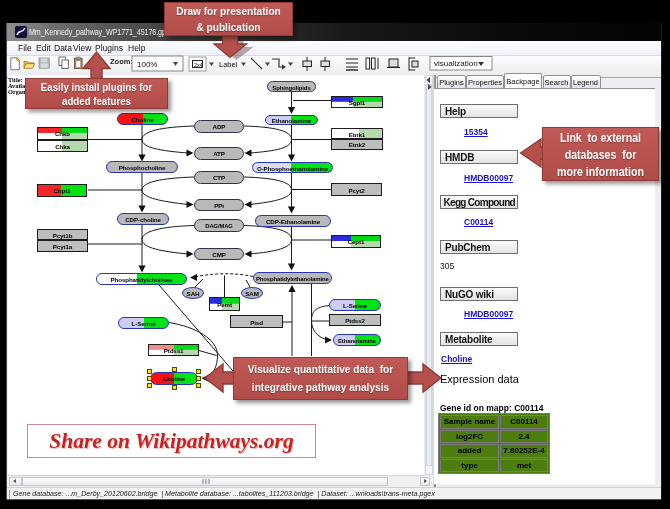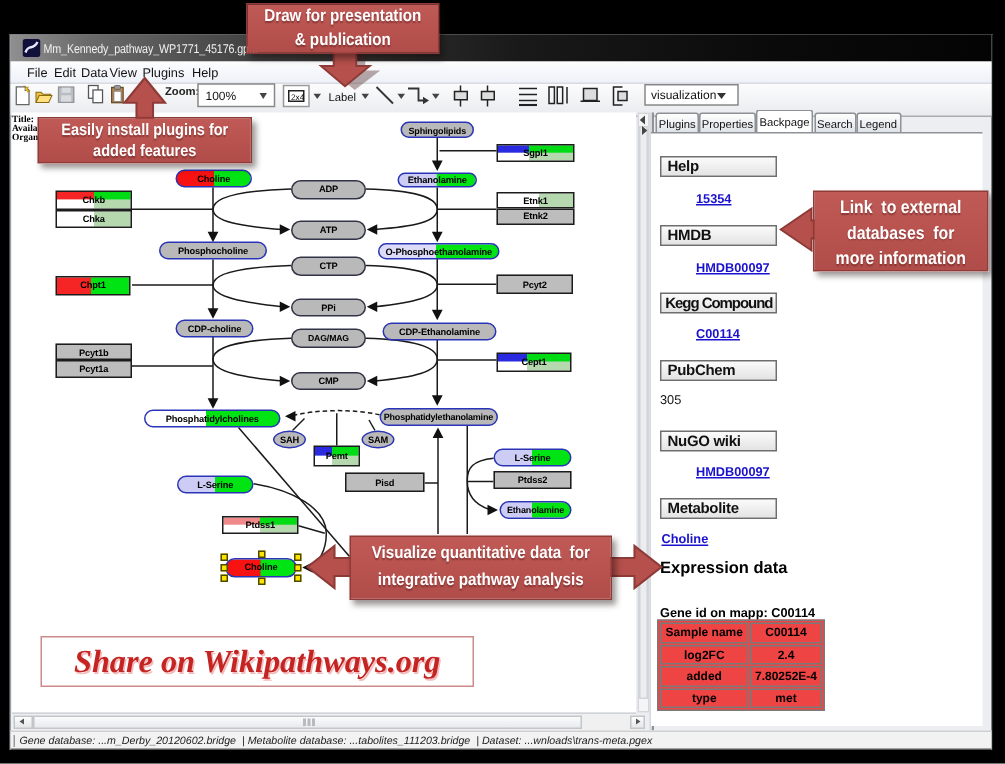--- a/index.html
+++ b/index.html
@@ -170,24 +170,24 @@
 <div class="abs hdr" style="top:150px;">HMDB</div>
 <div class="abs lnk" style="top:173px;">HMDB00097</div>
 <div class="abs hdr" style="top:195px;letter-spacing:-0.7px;padding-left:2.5px;">Kegg Compound</div>
 <div class="abs lnk" style="top:216.5px;">C00114</div>
 <div class="abs hdr" style="top:240px;">PubChem</div>
 <div class="abs" style="left:440px;top:261px;font-size:8.5px;color:#111;">305</div>
 <div class="abs hdr" style="top:287px;">NuGO wiki</div>
 <div class="abs lnk" style="top:308.5px;">HMDB00097</div>
 <div class="abs hdr" style="top:332px;">Metabolite</div>
 <div class="abs lnk" style="left:441px;top:353.5px;">Choline</div>
-<div class="abs" style="left:440px;top:373px;font-size:11px;font-weight:bold;color:#000;">Expression data</div>
+<div class="abs" style="left:440px;top:373px;font-size:11px;font-weight:normal;color:#000;">Expression data</div>
 <div class="abs" style="left:440px;top:402.5px;font-size:8.5px;font-weight:bold;color:#000;">Gene id on mapp: C00114</div>
 <div class="abs" style="left:438px;top:413px;">
-  <table style="border-collapse:separate;border-spacing:1.5px;border:1px solid #7a7a7a;background:#ef4444;">
+  <table style="border-collapse:separate;border-spacing:1.5px;border:1px solid #7a7a7a;background:#4d7c0f;">
     <tbody>
     <tr>
           <td style="border:1px solid #7a7a7a;width:55px;height:9.5px;font-size:8px;font-weight:bold;text-align:center;font-family:'Liberation Sans'">Sample name</td>
         <td style="border:1px solid #7a7a7a;width:44px;font-size:8px;font-weight:bold;text-align:center;font-family:'Liberation Sans'">C00114</td>
         </tr>
     <tr>
           <td style="border:1px solid #7a7a7a;height:9.5px;font-size:8px;font-weight:bold;text-align:center;font-family:'Liberation Sans'">log2FC</td>
         <td style="border:1px solid #7a7a7a;font-size:8px;font-weight:bold;text-align:center;font-family:'Liberation Sans'">2.4</td>
         </tr>
     <tr>

